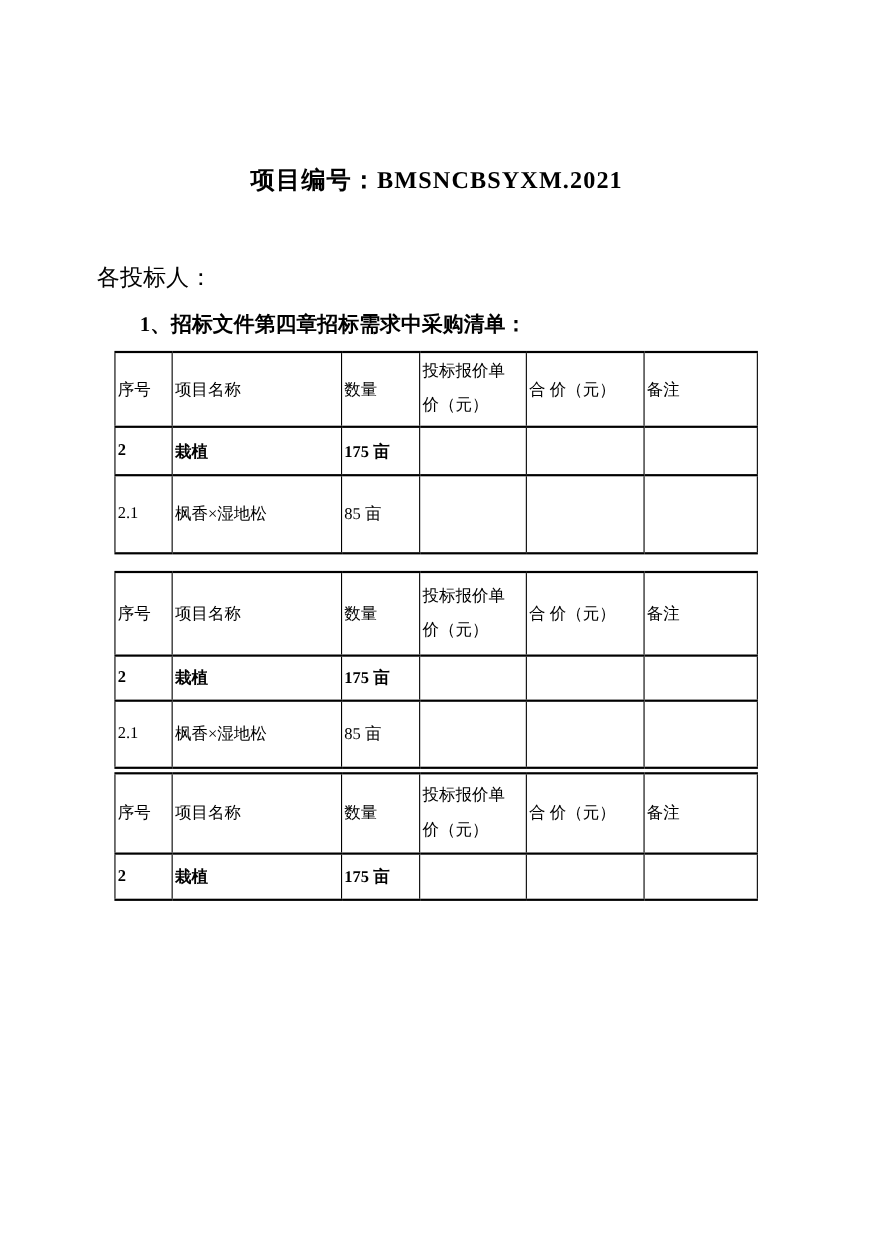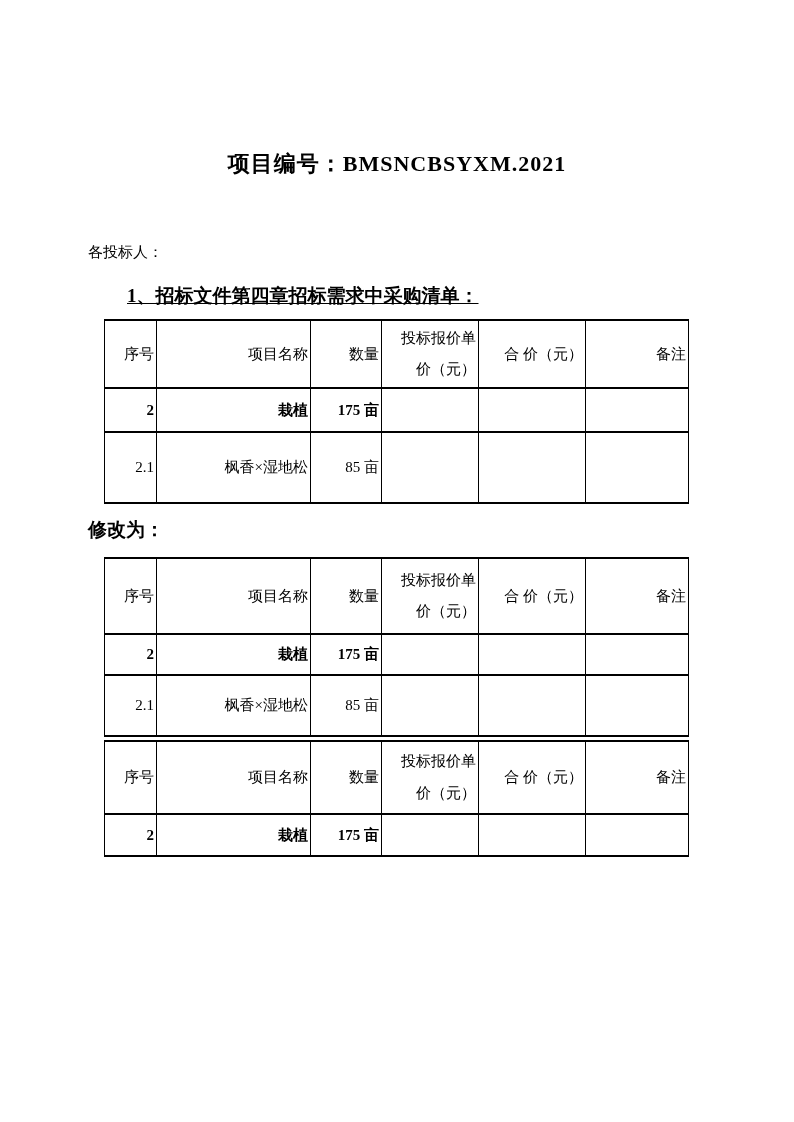--- a/index.html
+++ b/index.html
@@ -16,30 +16,29 @@
   .doc-title {
     padding-top: 101px;
     text-align: center;
     font-size: 22px;
     font-weight: bold;
     letter-spacing: 1px;
     line-height: 30px;
   }
   .salutation {
     margin: 62px 0 0 88px;
-    font-size: 15px;
+    font-size: 21px;
     line-height: 22px;
   }
   .heading {
     margin-left: 88px;
     margin-right: 60px;
     font-size: 19px;
     font-weight: bold;
     line-height: 25px;
-    text-decoration: underline;
   }
   .heading-1 { margin-top: 20px; text-indent: 39px; }
   .heading-2 { margin-top: 23px; line-height: 31px; }
   .heading-2 .line-1 { text-indent: 39px; }
   .modified-label {
     margin: 13px 0 0 88px;
     font-size: 19px;
     font-weight: bold;
     line-height: 25px;
   }
@@ -54,21 +53,21 @@
   .t1 { margin-top: 11px; }
   .t2 { margin-top: 15px; }
   .t3 { margin-top: 3px; }
   .doc-table th, .doc-table td {
     border: 1px solid #000000;
     border-top-width: 2px;
     border-bottom-width: 2px;
     padding: 0 2px;
     font-weight: normal;
     vertical-align: middle;
-    text-align: right;
+    text-align: left;
     overflow: hidden;
   }
   .doc-table col.c0 { width: 52px; }
   .doc-table col.c1 { width: 154px; }
   .doc-table col.c2 { width: 71px; }
   .doc-table col.c3 { width: 97px; }
   .doc-table col.c4 { width: 107px; }
   .doc-table col.c5 { width: 103px; }
   .t1 th { height: 66px; }
   .t2 th { height: 74px; }
@@ -125,21 +124,20 @@
         <td>2.1</td>
         <td>枫香×湿地松</td>
         <td>85 亩</td>
         <td></td>
         <td></td>
         <td></td>
       </tr>
     </tbody>
   </table>
 
-  <div class="modified-label">修改为：</div>
 
   <table class="doc-table t2">
     <colgroup>
         <col class="c0">
         <col class="c1">
         <col class="c2">
         <col class="c3">
         <col class="c4">
         <col class="c5">
       </colgroup>

